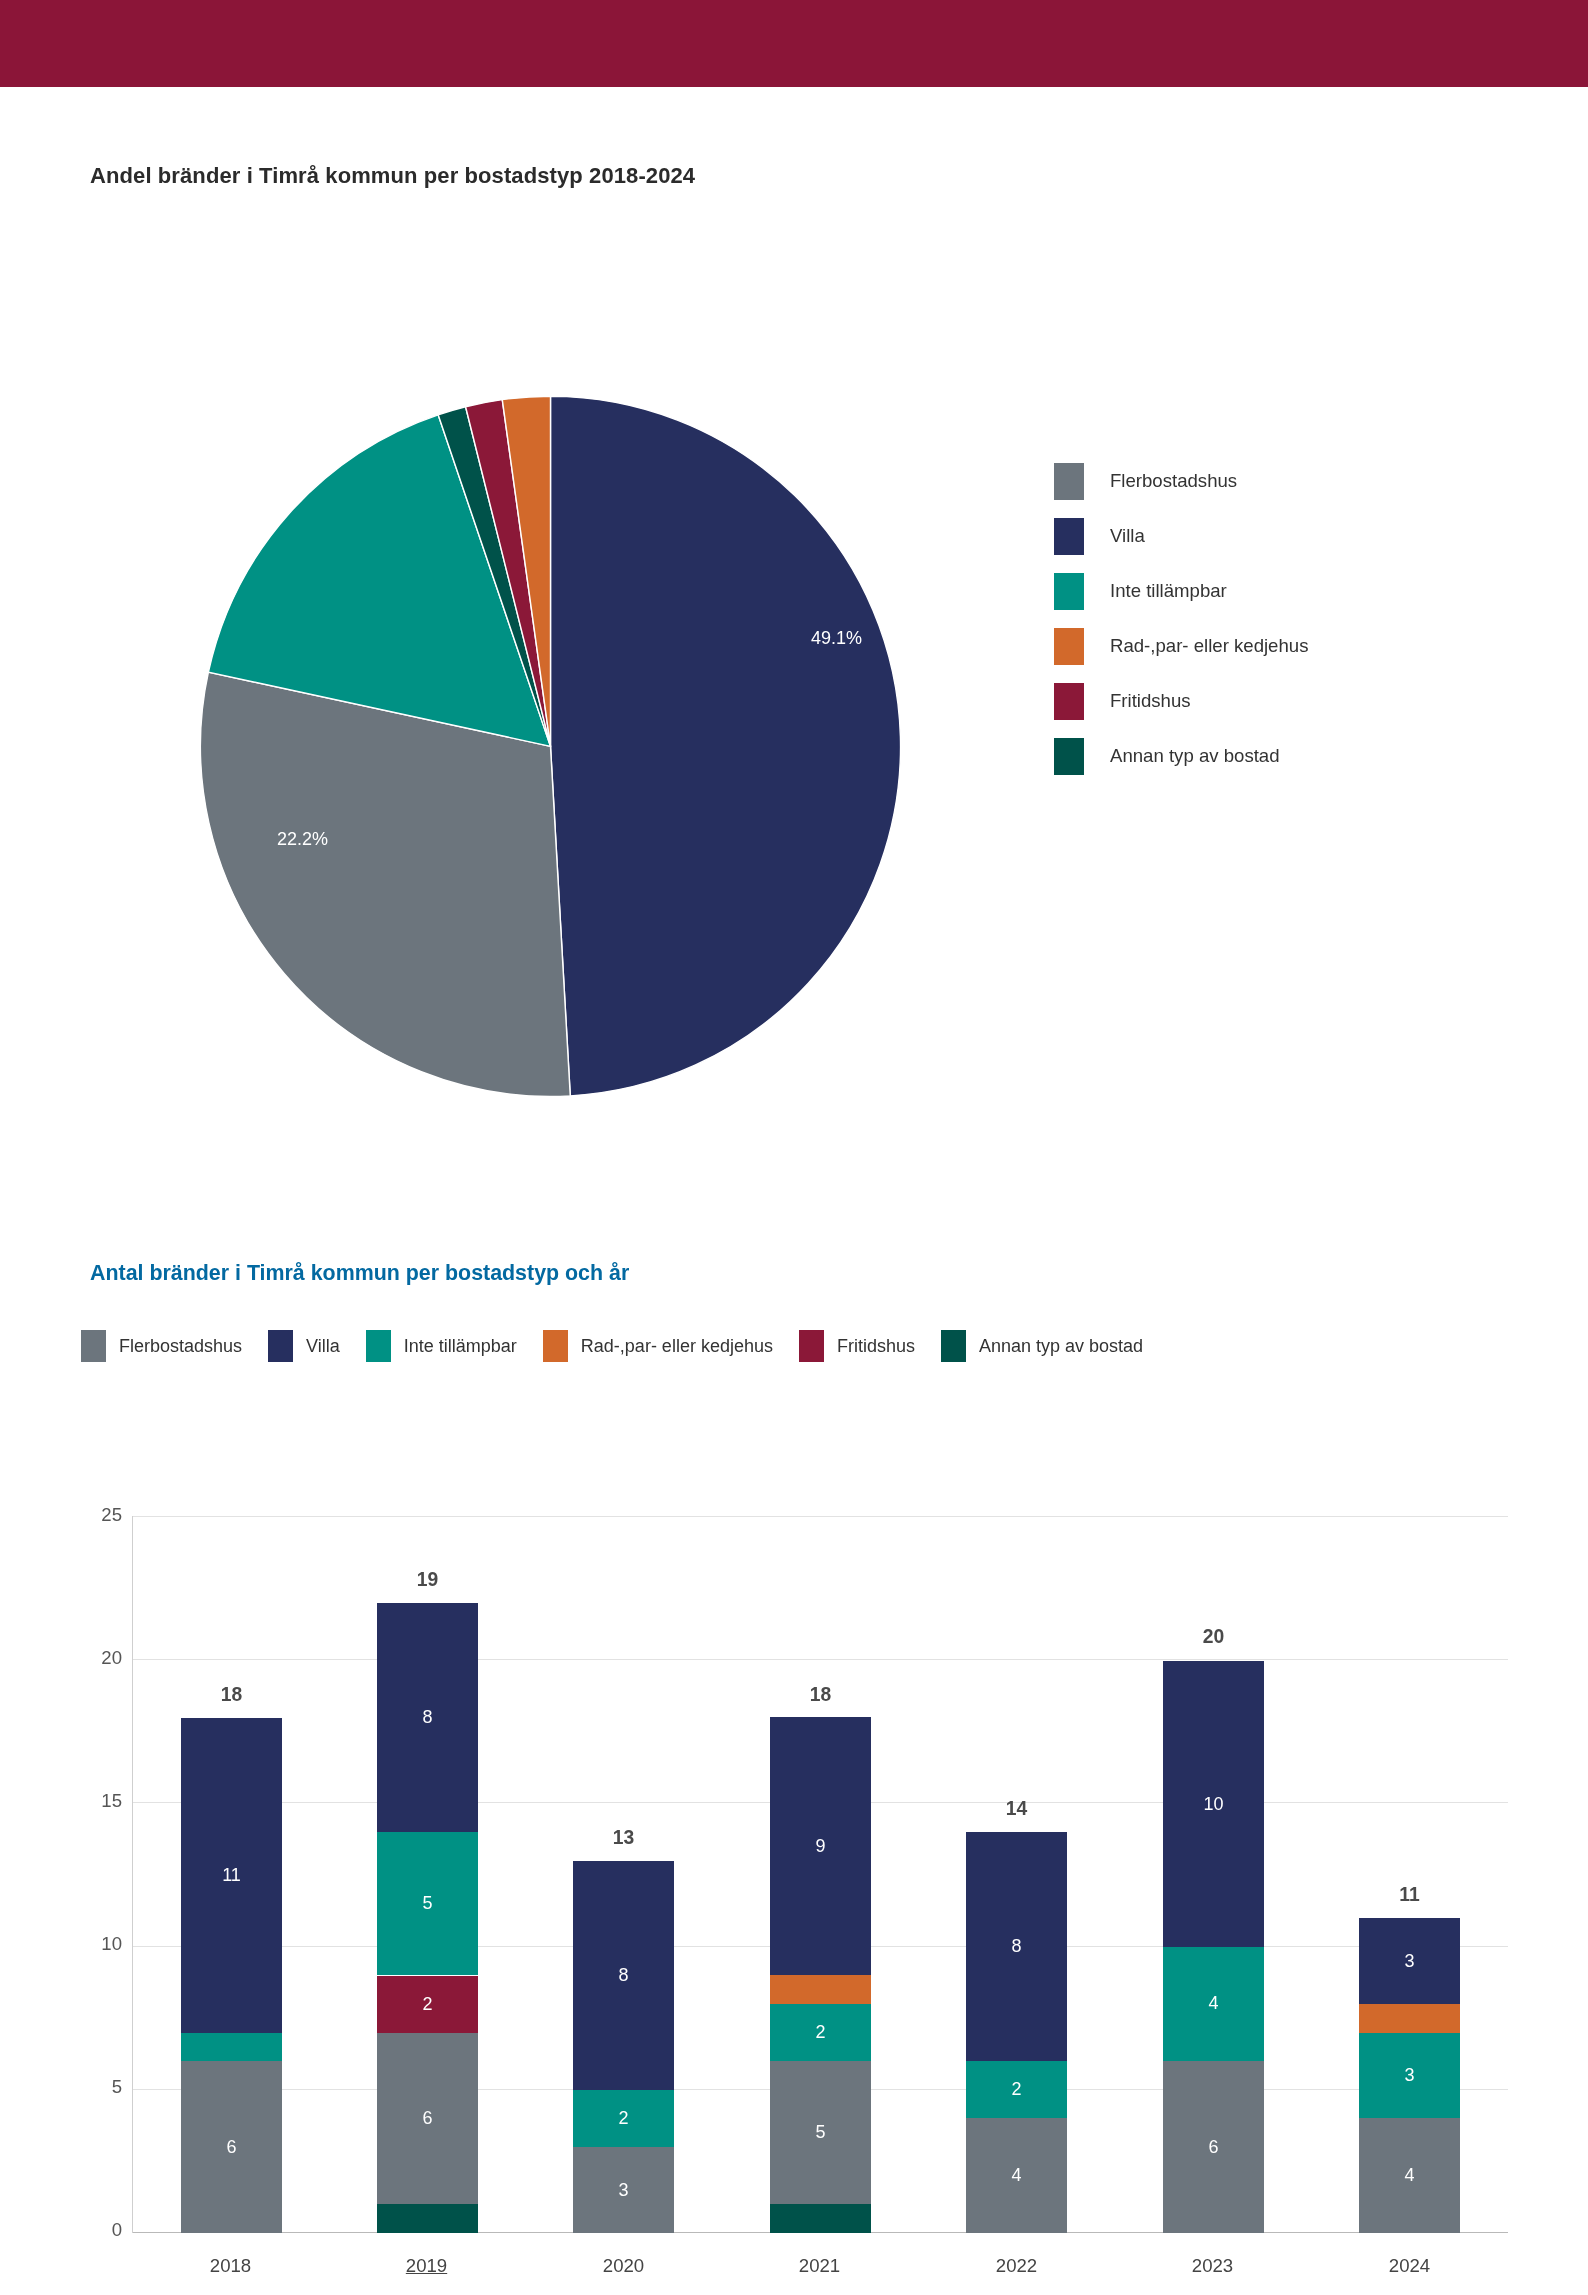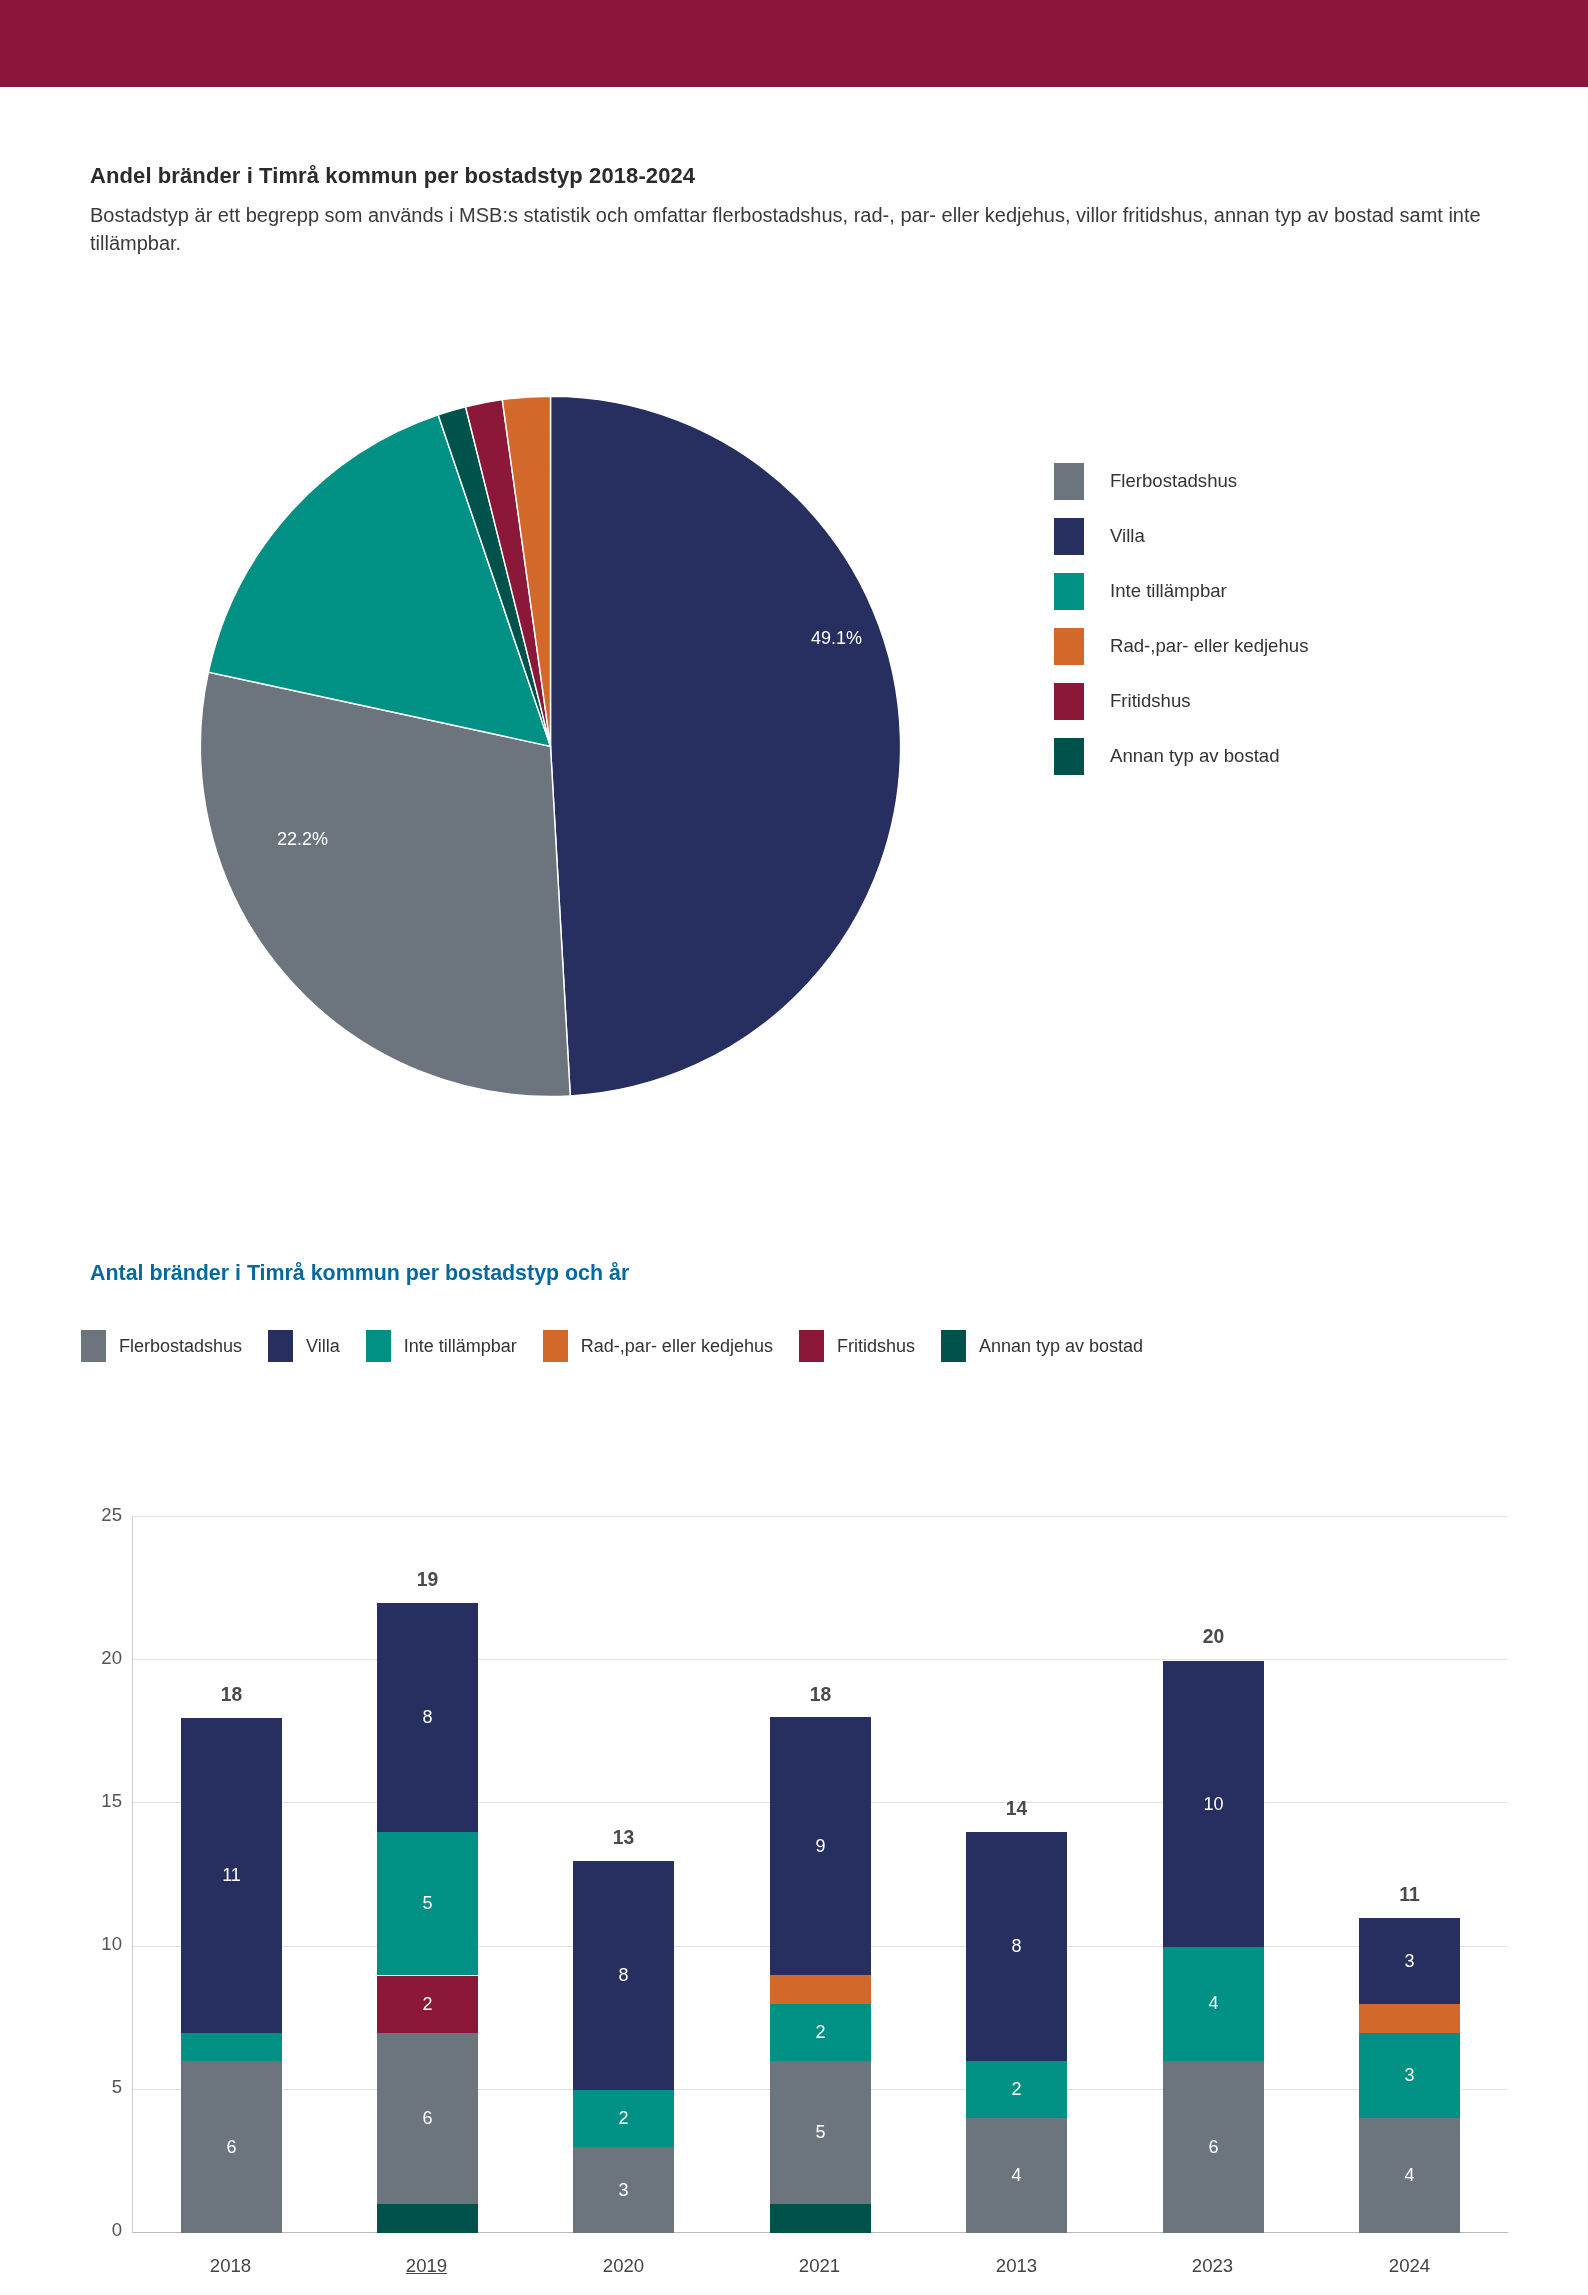--- a/index.html
+++ b/index.html
@@ -86,21 +86,20 @@
   }
 </style>
 </head>
 <body>
 
 <div id="banner"></div>
 
 <div id="page">
 
   <div id="pie-title">Andel bränder i Timrå kommun per bostadstyp 2018-2024</div>
-  <div id="pie-subtitle">Bostadstyp är ett begrepp som används i MSB:s statistik och omfattar flerbostadshus, rad-, par- eller kedjehus, villor fritidshus, annan typ av bostad samt inte tillämpbar.</div>
 
   <div id="pie-block">
     <svg id="pie-svg" width="743" height="743" viewBox="0 0 1040 1040">
         <path d="M 520 510 L 520 20 A 490 490 0 0 1 547.6940818961922 999.2167595533978 Z" fill="#262F5F" stroke="#ffffff" stroke-width="2"></path>
         <path d="M 520 510 L 547.6940818961922 999.2167595533978 A 490 490 0 0 1 41.13861945158516 406.11651613819345 Z" fill="#6C757D" stroke="#ffffff" stroke-width="2"></path>
         <path d="M 520 510 L 41.13861945158516 406.11651613819345 A 490 490 0 0 1 362.7376311944672 45.92183055257533 Z" fill="#009184" stroke="#ffffff" stroke-width="2"></path>
         <path d="M 520 510 L 362.7376311944672 45.92183055257533 A 490 490 0 0 1 401.1263769102499 34.63796771984829 Z" fill="#00524A" stroke="#ffffff" stroke-width="2"></path>
         <path d="M 520 510 L 401.1263769102499 34.63796771984829 A 490 490 0 0 1 452.4827575645271 24.673901408640916 Z" fill="#8B1838" stroke="#ffffff" stroke-width="2"></path>
         <path d="M 520 510 L 452.4827575645271 24.673901408640916 A 490 490 0 0 1 519.9999999999999 20 Z" fill="#D2692B" stroke="#ffffff" stroke-width="2"></path>
       </svg>
@@ -268,19 +267,19 @@
           <span class="seg-lab">3</span>
         </div>
       </div>
       <div class="bar-total" style="left: 1226px; top: 368px;">11</div>
     </div>
   <div id="xaxis-labels">
       <div class="xlab" style="left: 180px; top: 2136px;">2018</div>
       <div class="xlab" style="left: 376px; top: 2136px; text-decoration: underline;">2019</div>
       <div class="xlab" style="left: 573px; top: 2136px;">2020</div>
       <div class="xlab" style="left: 769px; top: 2136px;">2021</div>
-      <div class="xlab" style="left: 966px; top: 2136px;">2013</div>
+      <div class="xlab" style="left: 966px; top: 2136px;">2022</div>
       <div class="xlab" style="left: 1162px; top: 2136px;">2023</div>
       <div class="xlab" style="left: 1359px; top: 2136px;">2024</div>
     </div>
 
 </div>
 
 
 </body></html>

